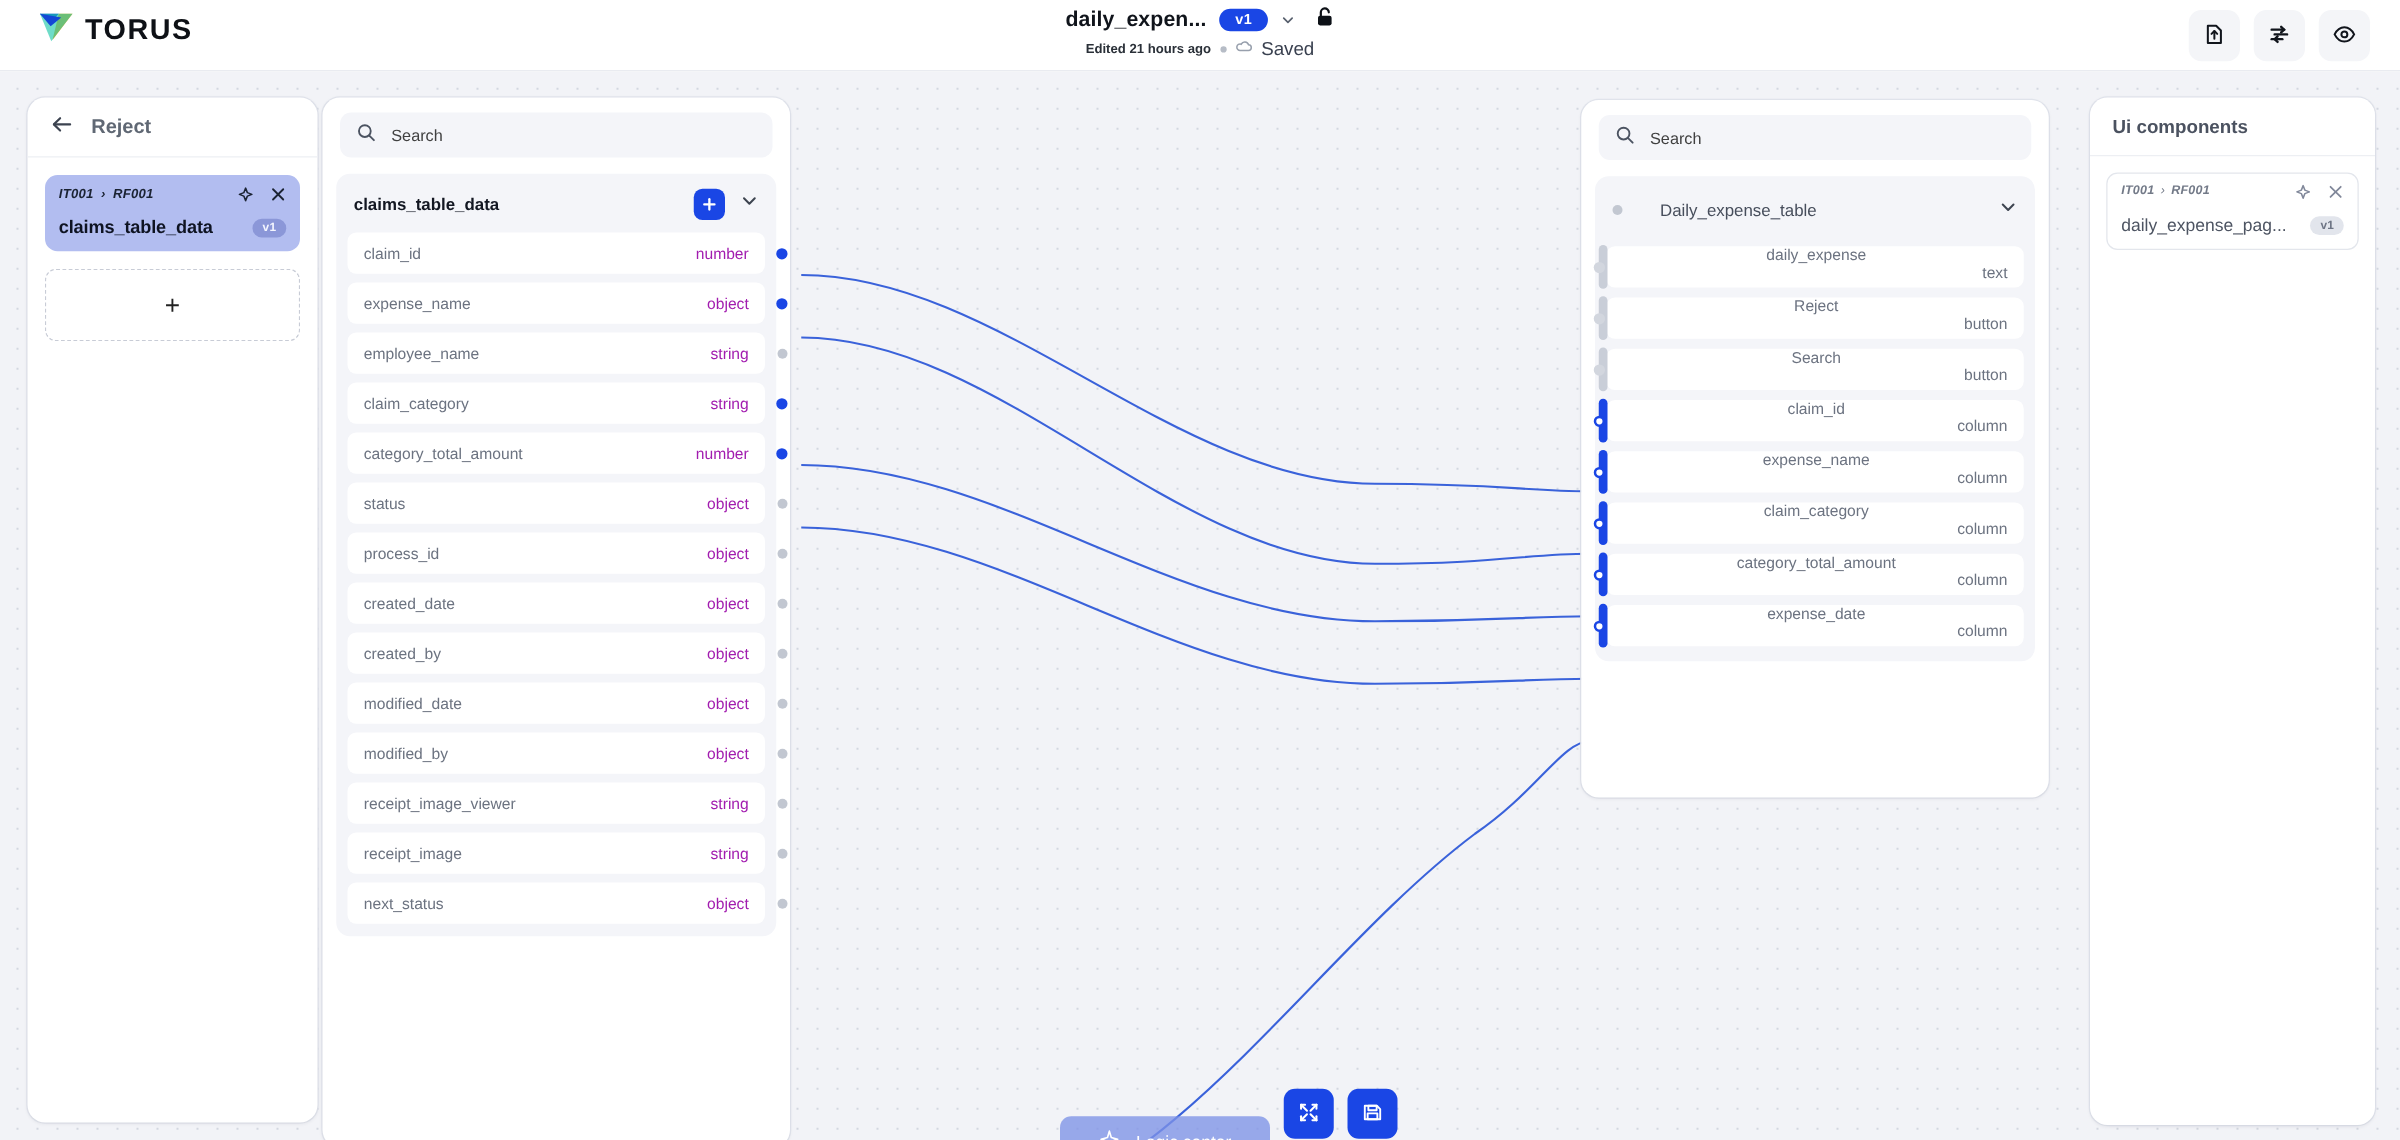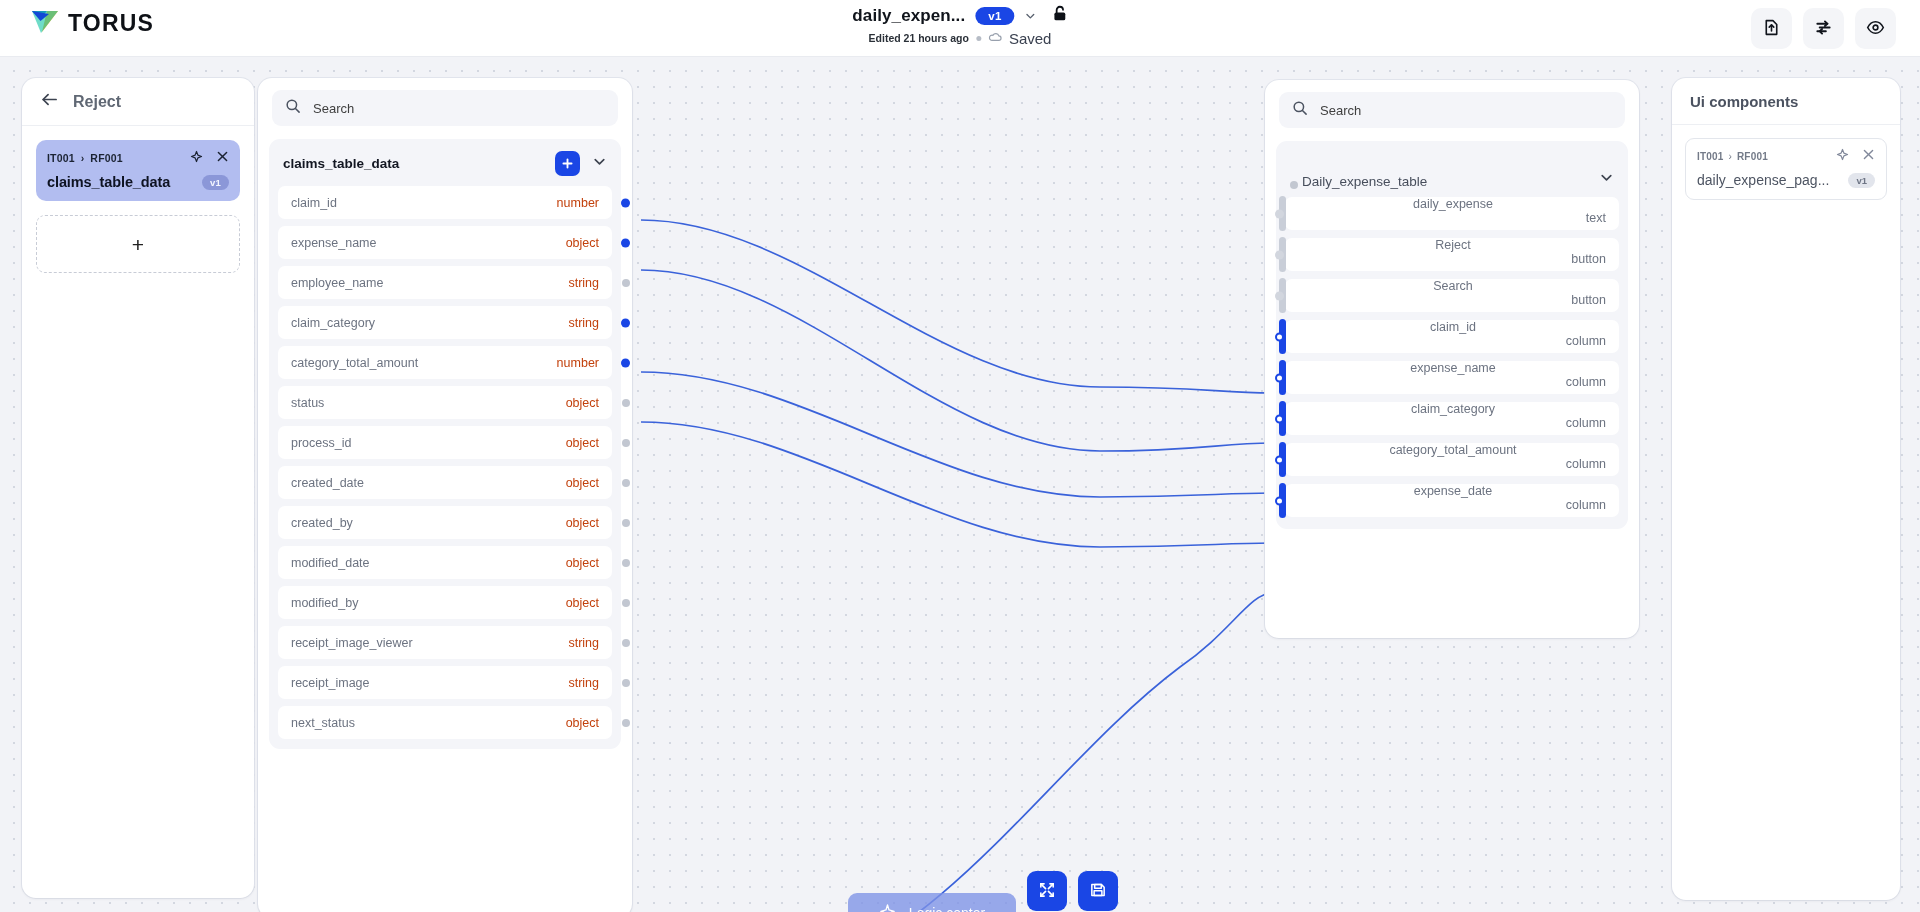--- a/index.html
+++ b/index.html
@@ -68,21 +68,21 @@
     height: 48px; display: flex; align-items: center; gap: 14px;
     padding: 0 18px; border-bottom: 1px solid #edeff3;
   }
   .ds-head-title { font-size: 16px; font-weight: 600; color: #606874; }
   .back-ic { color: #3c4350; display:block; cursor: pointer; }
   .ds-body { padding: 14px 14px 0 14px; }
   .ds-card {
     background: #b2bdf0; border-radius: 10px; padding: 9px 11px 11px 11px;
     cursor: pointer;
   }
-  .ds-card-top { display: flex; align-items: center; }
+  .ds-card-top { display: flex; align-items: flex-start; font-style: italic; }
   .crumb { font-size: 10.5px; font-weight: 600; color: #1b2333; letter-spacing: .2px; }
   .crumb-sep { font-size: 10.5px; font-weight: 700; color: #1b2333; margin: 0 6px; }
   .ds-card-icons { margin-left: auto; display: flex; align-items: center; gap: 13px; }
   .ds-card-name-row { display: flex; align-items: center; margin-top: 7px; }
   .ds-card-name { font-size: 14.5px; font-weight: 700; color: #0e1322; letter-spacing: -.1px; }
   .v-chip {
     margin-left: auto; background: #8b97d8; color: #f4f6ff; font-size: 9.5px;
     font-weight: 700; border-radius: 9px; padding: 2px 8px; letter-spacing: .2px;
   }
   .add-card {
@@ -110,32 +110,32 @@
     width: 25px; height: 25px; border-radius: 7px; background: #1a46e5;
     display: flex; align-items: center; justify-content: center; cursor: pointer;
     color: #fff; font-size: 16px; line-height: 1; font-weight: 500;
   }
   .chev-btn { color: #3d4450; cursor: pointer; display:block; }
   .field-row {
     position: relative; height: 33px; background: #ffffff; border-radius: 7px;
     display: flex; align-items: center; padding: 0 13px; margin-top: 7px; cursor: pointer;
   }
   .f-name { font-size: 12.5px; color: #6c7381; }
-  .f-type { margin-left: auto; font-size: 12.5px; color: #c2410c; }
+  .f-type { margin-left: auto; font-size: 12.5px; color: #a21caf; }
   .port {
     position: absolute; right: -18px; top: 50%; transform: translateY(-50%);
     width: 8px; height: 8px; border-radius: 50%; background: #c2c7d1;
   }
   .port.on { background: #1a46e5; width: 9px; height: 9px; }
 
   
   #table-panel { left: 1265px; top: 80px; width: 374px; height: 558px; }
   .tp-head-title { font-size: 13.5px; font-weight: 500; color: #474e5c; }
   .tbl-grp { margin: 13px 11px 0 11px; background: #f4f5f9; border-radius: 11px; padding: 6px 9px 12px 9px; }
-  .tbl-grp-head { display: flex; align-items: flex-end; height: 42px; padding: 0 5px; gap: 4px; }
+  .tbl-grp-head { display: flex; align-items: center; height: 42px; padding: 0 5px; gap: 30px; }
   .node-dot { width: 8px; height: 8px; border-radius: 50%; background: #c2c7d1; flex: none; }
   .tbl-row {
     position: relative; height: 33px; background: #ffffff; border-radius: 7px;
     display: flex; align-items: center; padding: 0 13px 0 15px; margin-top: 8px; cursor: pointer; flex-direction: column;
   }
   .lbar {
     position: absolute; left: -6px; top: -1px; width: 7px; height: 35px;
     border-radius: 4px; background: #c9ced8;
   }
   .lbar.on { background: #1a46e5; }

